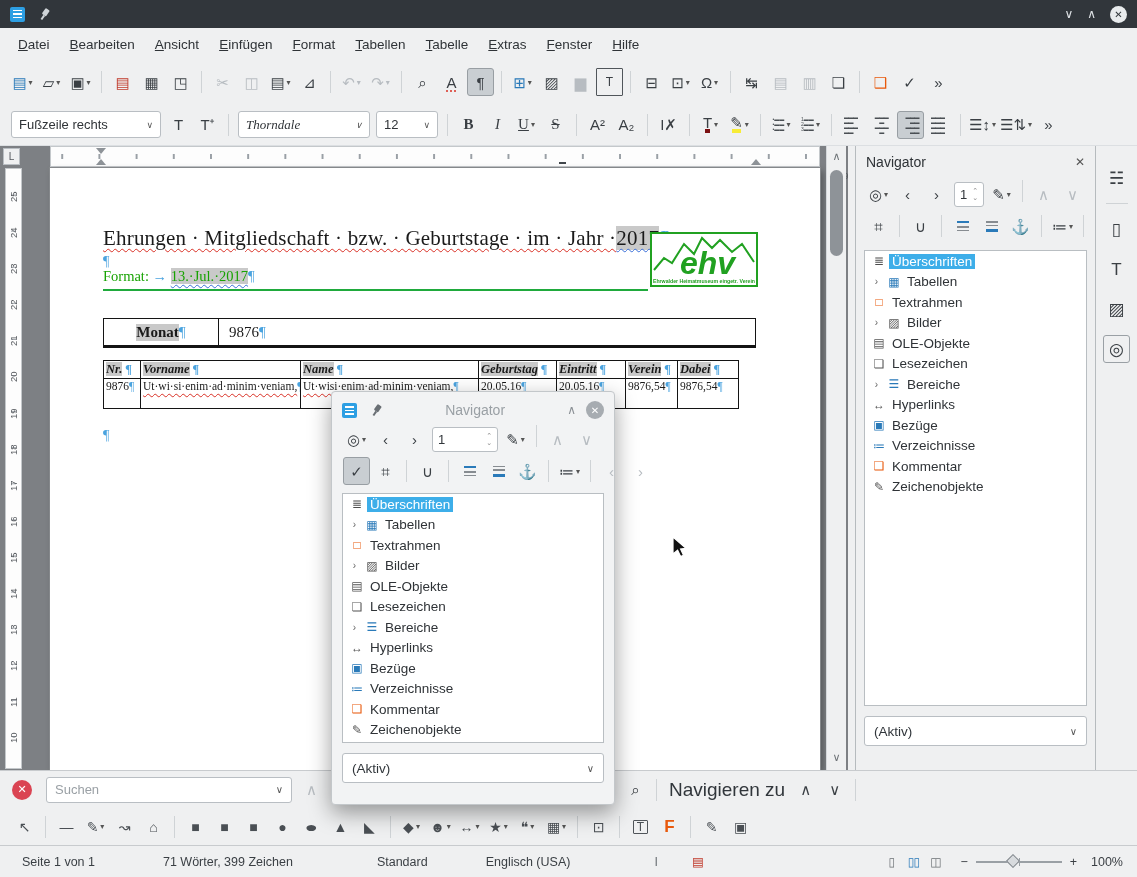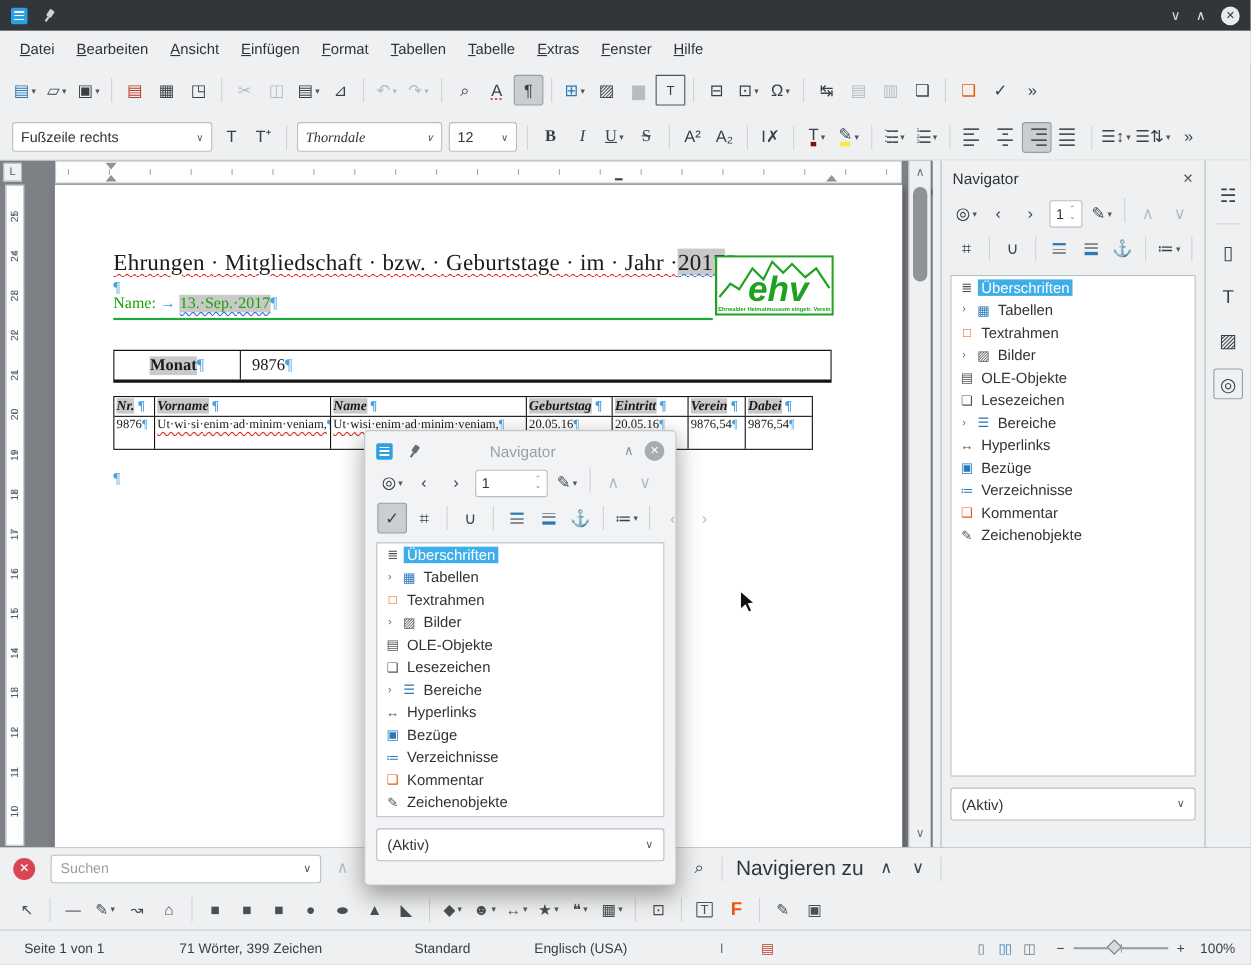--- a/index.html
+++ b/index.html
@@ -291,21 +291,21 @@
       <span class="glyph">✓</span>
 
     </span>
     <span class="tbtn">
       <span class="glyph">»</span>
 
     </span>
   </div>
 
 <div class="abs tbar" id="tb2">
-  <span class="combo" style="width:182px">
+  <span class="combo" style="width:150px">
     <span>Fußzeile rechts</span>
       <span class="dd">∨</span>
   </span>
   <span style="display:inline-flex">
 
   <span class="tbtn">
         <span class="glyph">T</span>
       </span>
       <span class="tbtn">
         <span class="glyph">T⁺</span>
@@ -475,23 +475,23 @@
   </div>
 
   <div id="page">
 
     <div class="abs serif" id="heading">
       <span class="sqred">Ehrungen · Mitgliedschaft · bzw. · Geburtstage · im · Jahr ·</span><span class="fieldgray sqblue">2017</span><span class="pil">¶</span>
     </div>
     <div class="abs serif pil" id="emptypil1">¶</div>
 
     <div class="abs serif" id="datumline">
-      <span>Name:</span>
+      <span>Format:</span>
       <span class="pil">→</span>
-      <span class="fieldgray sqblue" style="color:#18a303">13.·Sep.·2017</span><span class="pil">¶</span>
+      <span class="fieldgray sqblue" style="color:#18a303">13.·Jul.·2017</span><span class="pil">¶</span>
     </div>
     <div class="abs" id="greenline"></div>
 
     <svg class="abs" id="logo" width="108" height="55" viewBox="0 0 108 55">
       <rect x="1" y="1" width="106" height="53" fill="#fff" stroke="#21a121" stroke-width="2"></rect>
       <path d="M4 38 L14 26 L22 31 L34 12 L44 22 L52 6 L62 16 L70 8 L82 20 L92 12 L104 30" fill="none" stroke="#21a121" stroke-width="2"></path>
       <text x="30" y="42" font-family="Liberation Sans, sans-serif" font-size="32" font-weight="bold" font-style="italic" fill="#21a121">ehv</text>
       <text x="54" y="51" font-family="Liberation Sans, sans-serif" font-size="5.2" font-weight="bold" text-anchor="middle" fill="#21a121">Ehrwalder Heimatmuseum eingetr. Verein</text>
     </svg>
 

